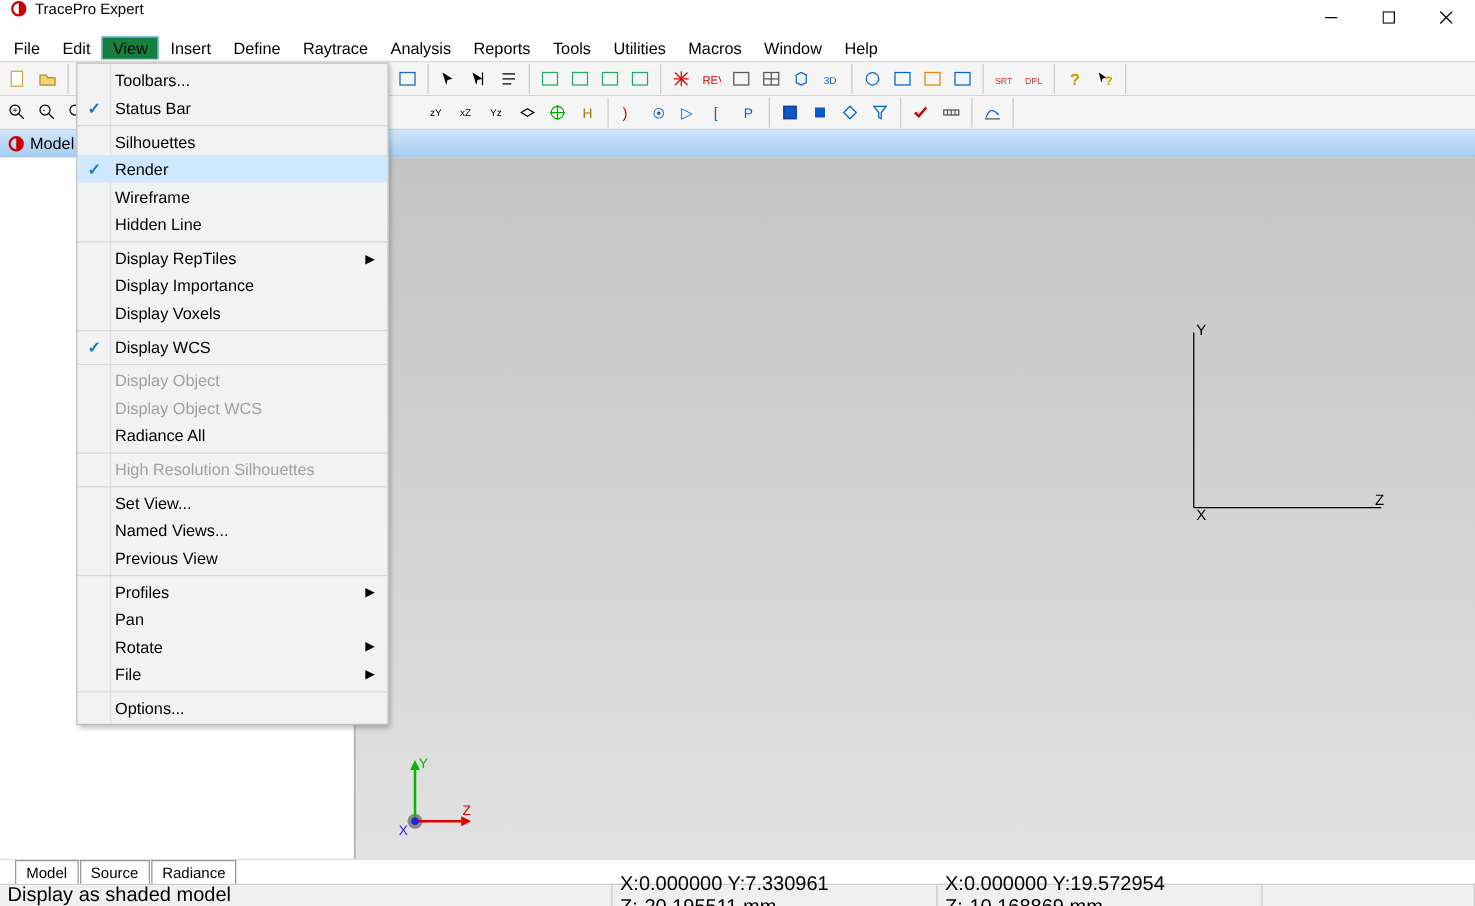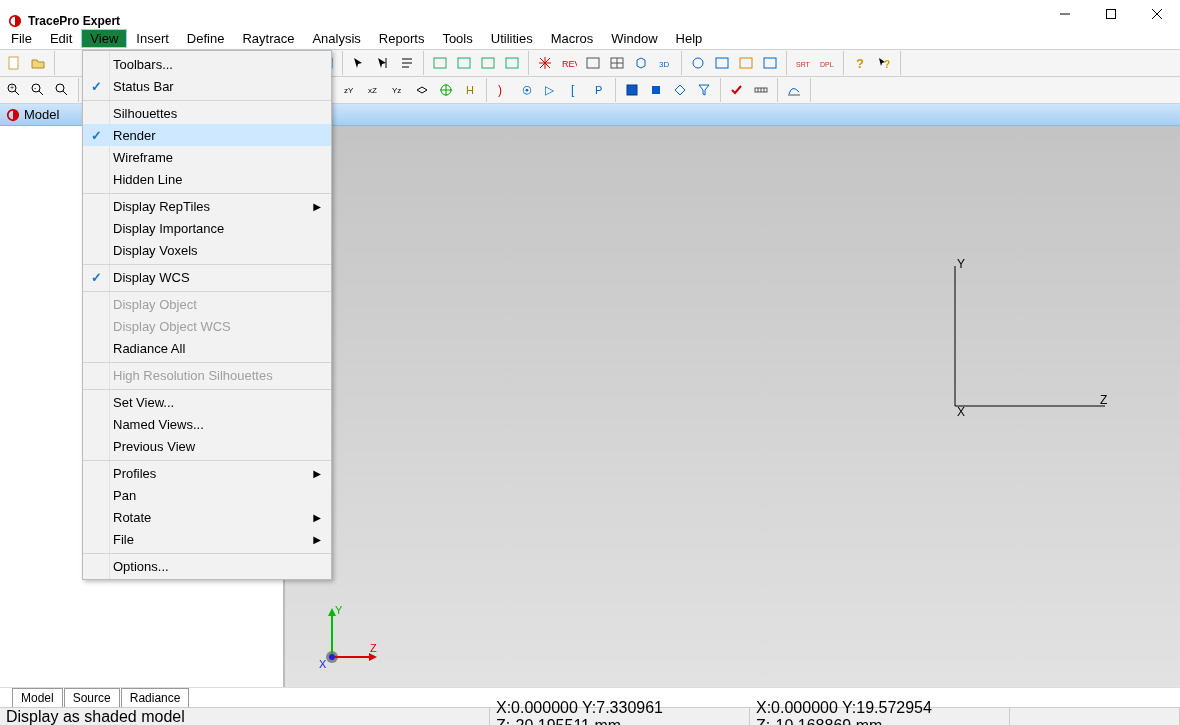--- a/index.html
+++ b/index.html
@@ -1,18 +1,18 @@
 <!DOCTYPE html>
 <html><head>
 <meta charset="utf-8">
 <style>
 * { box-sizing: border-box; margin: 0; padding: 0; font-family: "Segoe UI", Tahoma, sans-serif; }
 body { width: 1180px; height: 725px; overflow: hidden; background: #fff; font-size: 12px; color: #000; position: relative; }
 
-.titlebar { height: 28px; display: flex; align-items: flex-end; padding: 0 8px; font-weight: bold; }
+.titlebar { height: 28px; display: flex; align-items: flex-start; padding: 0 8px; }
 .titlebar .icon-app { width: 14px; height: 14px; margin-right: 6px; }
 .titlebar .title { font-size: 12px; }
 .win-controls { position: absolute; right: 0; top: 0; display: flex; }
 .win-controls div { width: 46px; height: 28px; display: flex; align-items: center; justify-content: center; }
 .win-controls svg { width: 10px; height: 10px; }
 
 .menubar { height: 22px; display: flex; align-items: center; border-bottom: 1px solid #d0d0d0; padding: 0 2px; }
 .menubar .menu-item { padding: 2px 9px; font-size: 13px; cursor: default; }
 .menubar .menu-item.open { background: #15803d; border: 1px solid #99d1ff; padding: 1px 8px; }
 
@@ -28,21 +28,21 @@
 .sidebar { width: 285px; background: #fff; border-right: 2px solid #bbb; position: relative; }
 .viewport { flex: 1; background: linear-gradient(#c4c4c4, #e2e2e2); position: relative; }
 
 .tabs { height: 20px; display: flex; align-items: flex-end; padding-left: 12px; border-top: 1px solid #ddd;}
 .tab { padding: 2px 8px; border: 1px solid #999; border-bottom: none; margin-right: 1px; font-size: 12px; background: #fff; }
 .tab.active { background: #fff; }
 
 .statusbar { height: 18px; background: #f0f0f0; border-top: 1px solid #ccc; display: flex; align-items: center; font-size: 16px; }
 .status-cell { border-right: 1px solid #ccc; padding: 0 6px; height: 100%; display: flex; align-items: center; }
 
-.dropdown { position: absolute; left: 82px; top: 50px; width: 250px; background: #f2f2f2; border: 1px solid #bcbcbc; box-shadow: 2px 2px 4px rgba(0,0,0,0.25); z-index: 100; padding: 2px 0;}
+.dropdown { position: absolute; left: 61px; top: 50px; width: 250px; background: #f2f2f2; border: 1px solid #bcbcbc; box-shadow: 2px 2px 4px rgba(0,0,0,0.25); z-index: 100; padding: 2px 0;}
 .dd-item { height: 22px; display: flex; align-items: center; padding: 0 10px 0 30px; font-size: 13px; position: relative; }
 .dd-item.highlight { background: #cde8ff; }
 .dd-item.disabled { color: #a0a0a0; }
 .dd-item .check { position: absolute; left: 8px; color: #1979ca; font-weight: bold; }
 .dd-item .arrow { position: absolute; right: 10px; font-size: 10px; }
 .dd-gutter { position:absolute; left:26px; top:0; bottom:0; width:0; border-left:1px solid #e0e0e0;}
 
 .axis-big { position: absolute; right: 65px; top: 130px; }
 .axis-small { position: absolute; left: 30px; bottom: 15px; }
 

